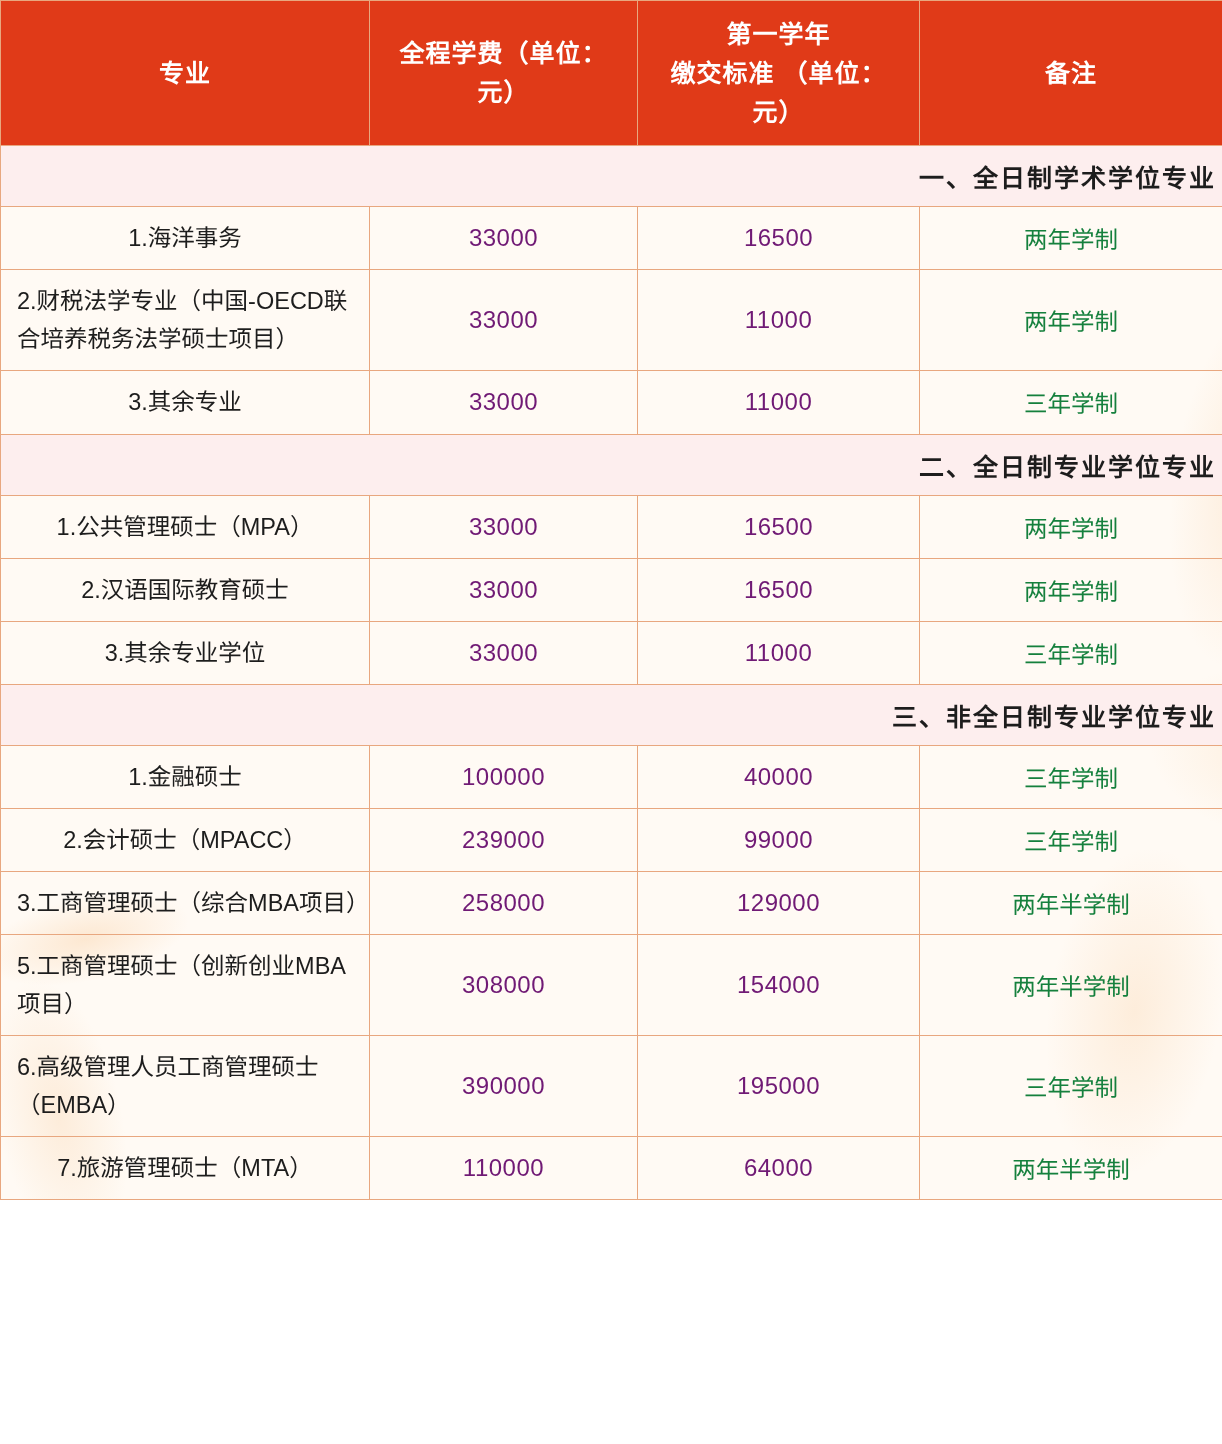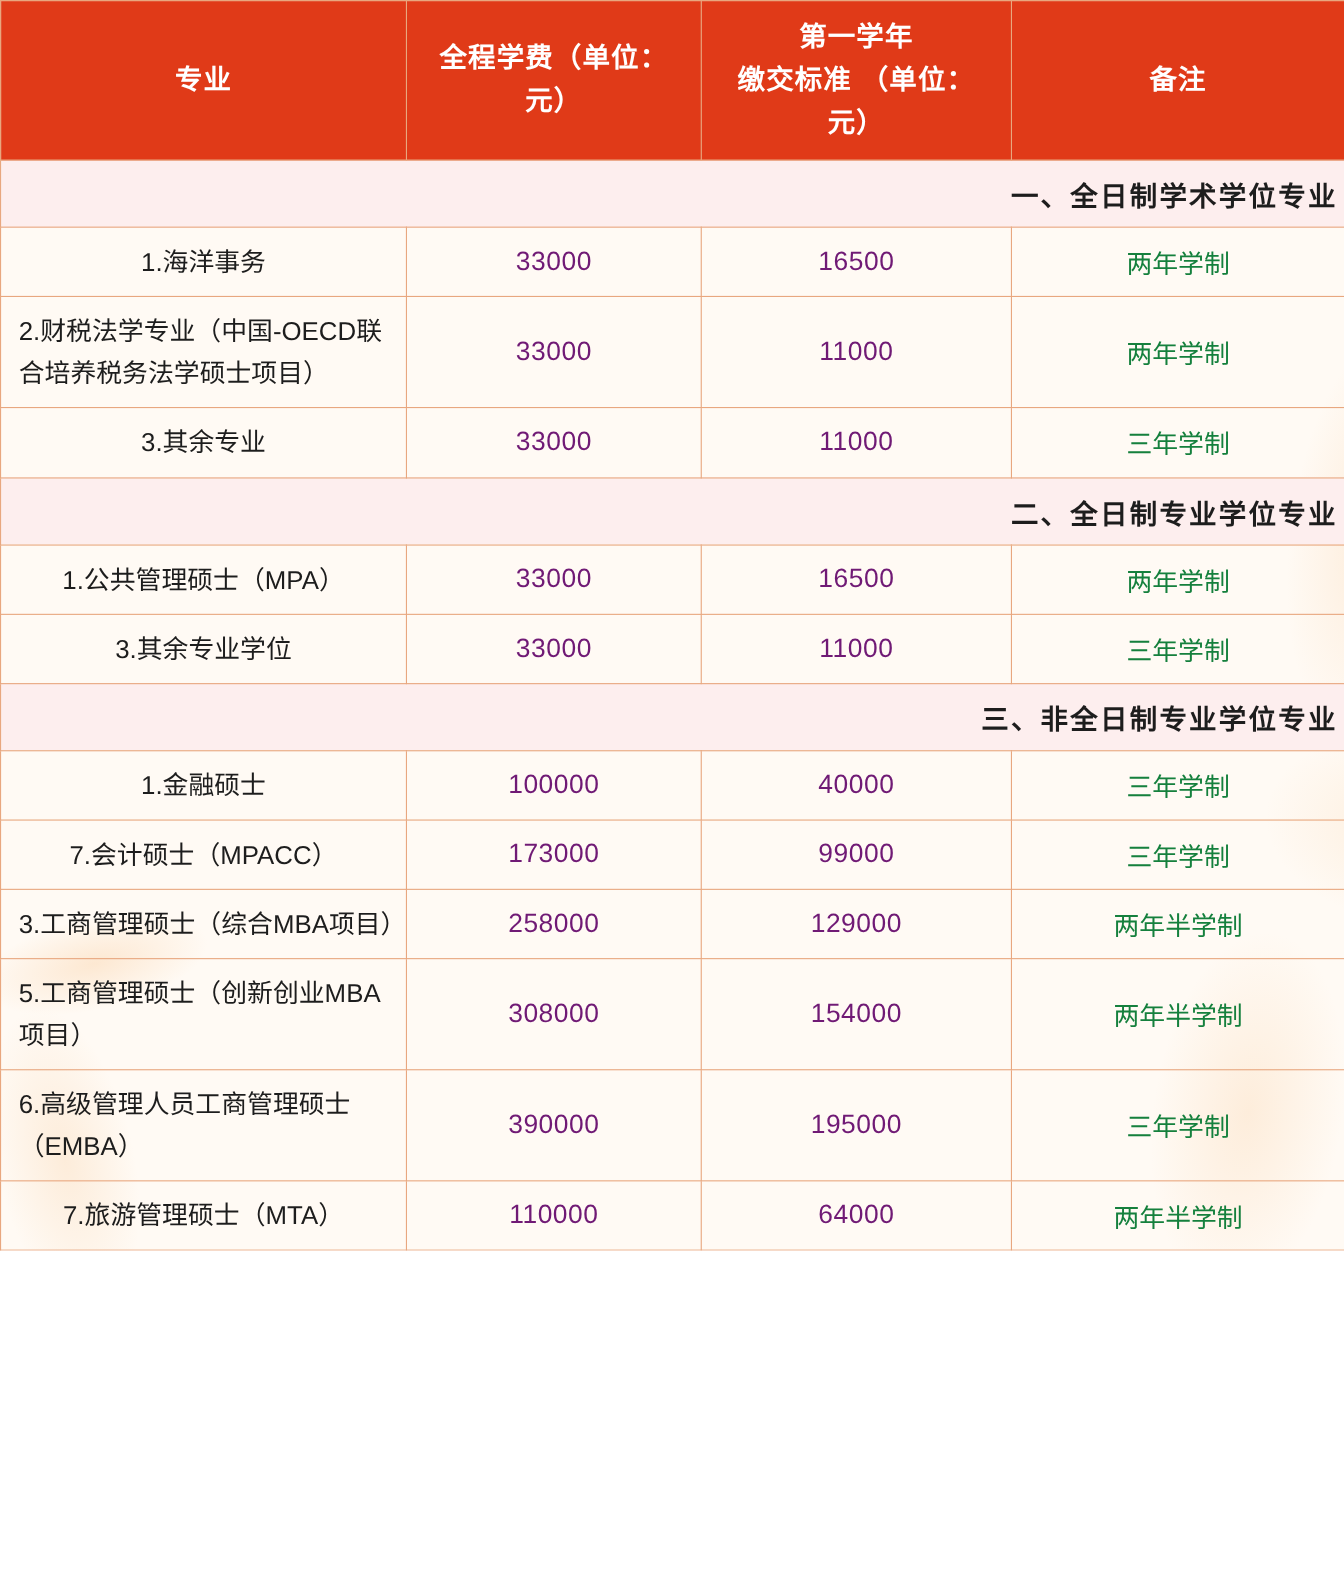--- a/index.html
+++ b/index.html
@@ -167,37 +167,43 @@
         <tr class="section-row">
           <td colspan="4">二、全日制专业学位专业</td>
         </tr>
         <tr>
           <td class="major">1.公共管理硕士（MPA）</td>
           <td class="num">33000</td>
           <td class="num">16500</td>
           <td class="remark">两年学制</td>
         </tr>
         <tr>
+          <td class="major">2.汉语国际教育硕士</td>
+          <td class="num">33000</td>
+          <td class="num">16500</td>
+          <td class="remark">两年学制</td>
+        </tr>
+        <tr>
           <td class="major">3.其余专业学位</td>
           <td class="num">33000</td>
           <td class="num">11000</td>
           <td class="remark">三年学制</td>
         </tr>
         <tr class="section-row">
           <td colspan="4">三、非全日制专业学位专业</td>
         </tr>
         <tr>
           <td class="major">1.金融硕士</td>
           <td class="num">100000</td>
           <td class="num">40000</td>
           <td class="remark">三年学制</td>
         </tr>
         <tr>
-          <td class="major">7.会计硕士（MPACC）</td>
-          <td class="num">173000</td>
+          <td class="major">2.会计硕士（MPACC）</td>
+          <td class="num">239000</td>
           <td class="num">99000</td>
           <td class="remark">三年学制</td>
         </tr>
         <tr>
           <td class="major wrapped">3.工商管理硕士（综合MBA项目）</td>
           <td class="num">258000</td>
           <td class="num">129000</td>
           <td class="remark">两年半学制</td>
         </tr>
         <tr>

